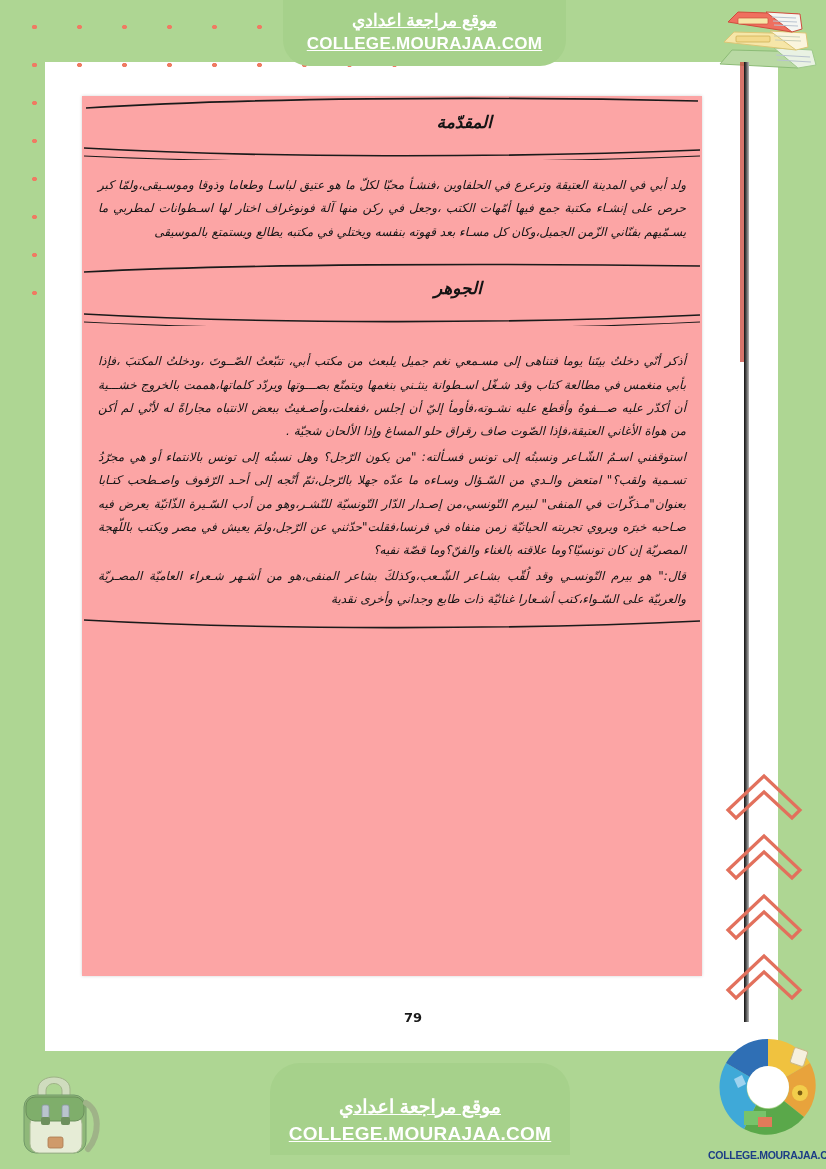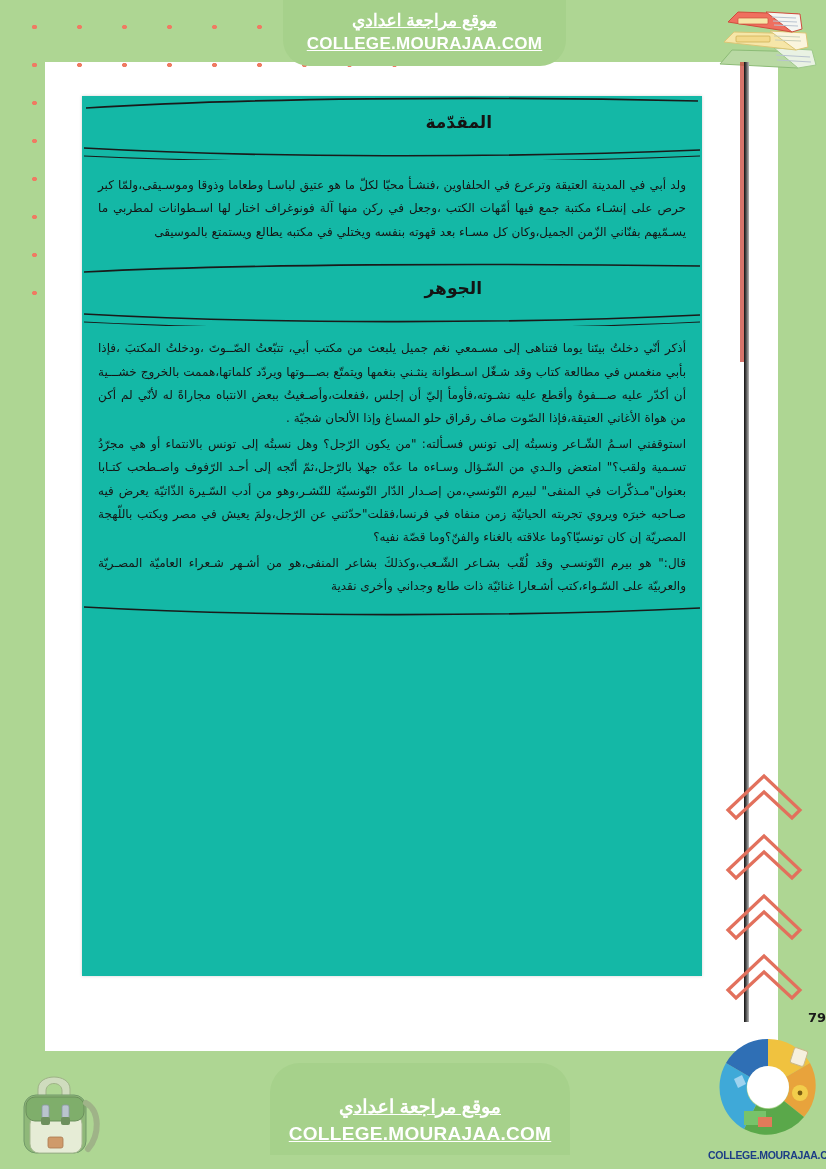--- a/index.html
+++ b/index.html
@@ -103,41 +103,42 @@
     background:linear-gradient(90deg,#111 0%,#4a4a4a 40%,#b9b9b9 100%);
   }
   .spine-red{
     position:absolute;left:740px;top:62px;width:4px;height:300px;
     background:#c8453a;opacity:.75;
   }
 
   
   .scan{
     position:absolute;left:82px;top:96px;width:620px;height:880px;
-    background:#14b8a6;
+    background:#fca5a5;
+    font-style:italic;
   }
 
   .doc-box{
     position:absolute;left:0;top:0;width:620px;height:880px;
   }
 
   svg.rule{display:block;}
 
   .body-text{
     direction:rtl;text-align:justify;
     font-family:"DejaVu Sans", sans-serif;
     color:#151515;
     font-size:12px;
     line-height:1.95;
     padding:0 16px;
   }
   .body-text p{margin:0 0 2px 0;}
 
   .page-number{
-    position:absolute;left:0;right:0;top:1010px;text-align:right;
+    position:absolute;left:0;right:0;top:1010px;text-align:center;
     font-size:13px;font-weight:bold;color:#1a1a1a;
     font-family:"DejaVu Sans", sans-serif;
   }
 
   .sheet-shadow{
     position:absolute;left:82px;top:96px;width:620px;height:880px;
     box-shadow:0 0 3px rgba(0,0,0,.18);pointer-events:none;
   }
 </style>
 </head>
@@ -210,21 +211,21 @@
         </svg>
         <div style="position:relative;height:34px;">
           <div style="position:absolute;right:220px;top:2px;font-size:17px;font-weight:bold;color:#141414;direction:rtl;font-family:'DejaVu Sans',sans-serif;">الجوهر</div>
         </div>
         <svg class="rule" width="620" height="16" viewBox="0 0 620 16">
           <path d="M2 4 C180 14, 430 14, 618 5" stroke="#1a1a1a" stroke-width="1.6" fill="none"></path>
           <path d="M2 12 C180 21, 430 21, 618 12" stroke="#1a1a1a" stroke-width="1.2" fill="none"></path>
         </svg>
       </div>
 
-      <div class="body-text" style="margin-top:11px;">
+      <div class="body-text" style="margin-top:24px;">
         <p>أذكر أنّي دخلتُ بيتَنا  يوما فتناهى إلى مسـمعي نغم جميل يلبعث من مكتب أبي، تتبّعتُ الصّــوتَ ،ودخلتُ المكتبَ ،فإذا بأبي منغمس في مطالعة  كتاب وقد شـغّل اسـطوانة ينثـني بنغمها ويتمتّع بصـــوتها ويردّد كلماتها،هممت بالخروج خشـــية أن أكدّر عليه صـــفوهُ  وأقطع عليه نشـوته،فأومأ إليّ أن إجلس ،ففعلت،وأصـغيتُ ببعض الانتباه مجاراةً له لأنّي لم أكن من هواة الأغاني العتيقة،فإذا الصّوت صاف رقراق حلو المساغ وإذا الألحان شجيّة .</p>
         <p>استوقفني اسـمُ الشّـاعر ونسبتُه إلى تونس فسـألته: "من يكون الرّجل؟ وهل نسبتُه إلى تونس بالانتماء أو هي مجرّدُ تسـمية ولقب؟" امتعض والـدي من السّـؤال وسـاءه ما عدّه جهلا بالرّجل،ثمّ أتّجه إلى أحـد الرّفوف واصـطحب كتـابا بعنوان"مـذكّرات في المنفى" لبيرم التّونسي،من إصـدار الدّار التّونسيّة للنّشـر،وهو من أدب السّـيرة الذّاتيّة يعرض فيه صـاحبه خبرَه ويروي تجربته الحياتيّة زمن منفاه في فرنسا،فقلت"حدّثني عن الرّجل،ولمَ يعيش في مصر ويكتب باللّهجة المصريّة إن كان تونسيّا؟وما علاقته بالغناء والفنّ؟وما قصّة نفيه؟</p>
         <p>قال:" هو بيرم التّونسـي وقد لُقّب بشـاعر الشّـعب،وكذلكَ بشاعر المنفى،هو من أشـهر شـعراء العاميّة المصـريّة والعربيّة على السّـواء،كتب أشـعارا غنائيّة ذات طابع وجداني وأخرى نقدية</p>
       </div>
 
       <div style="margin-top:6px;">
         <svg class="rule" width="620" height="16" viewBox="0 0 620 16">
           <path d="M2 3 C180 13, 430 13, 618 4" stroke="#1a1a1a" stroke-width="1.6" fill="none"></path>
         </svg>
       </div>

